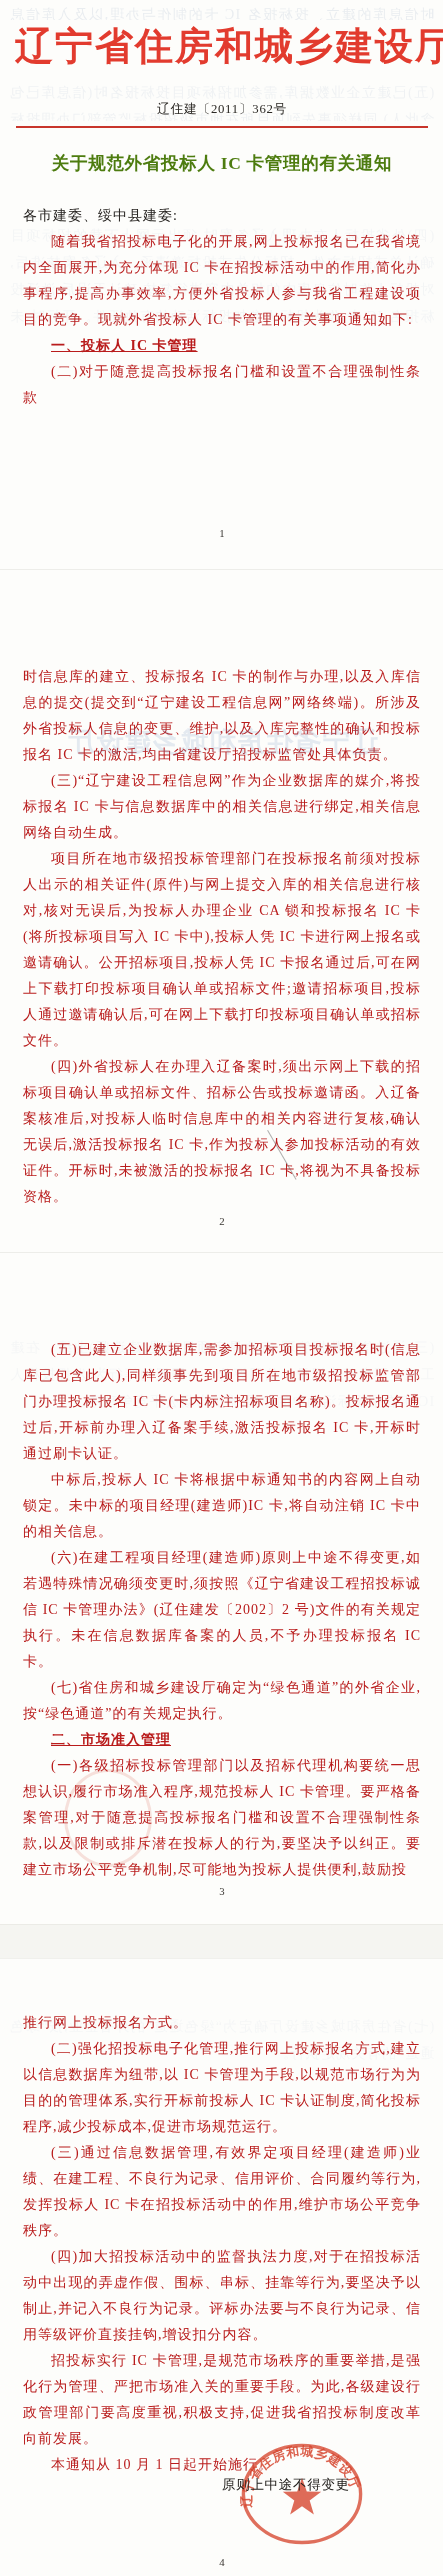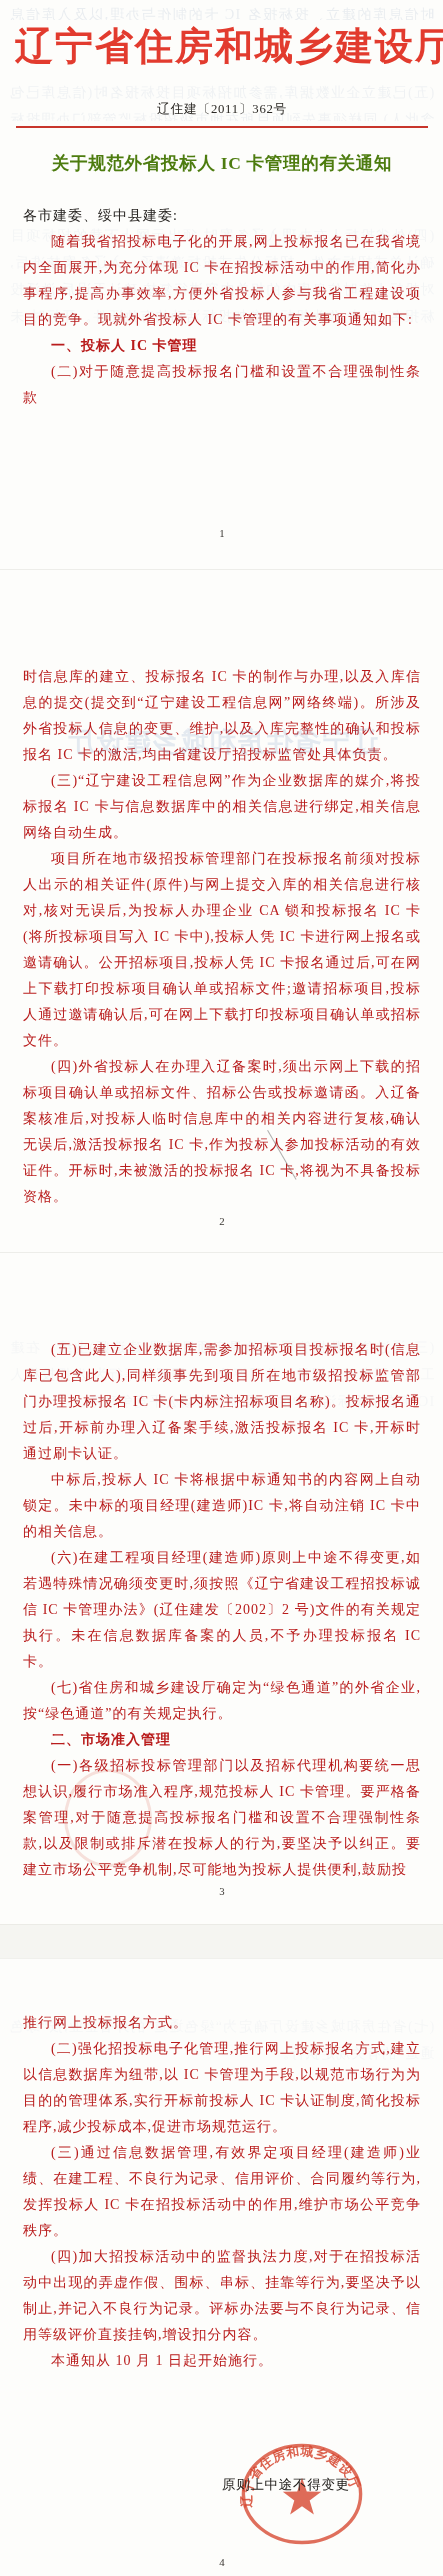--- a/index.html
+++ b/index.html
@@ -39,21 +39,21 @@
     font-size:17.5px; font-weight:bold; letter-spacing:0.7px; color:#4d7c0f;
   }
   .salutation { margin-top:27px; font-size:14px; line-height:27px; letter-spacing:1px; }
   
   .paras { margin-top:0; }
   .para {
     font-size:14px; line-height:26px; letter-spacing:1px;
     text-align:justify; color:#b91c1c;
   }
   .para.body { text-indent:2em; }
-  .para.heading { text-indent:2em; font-weight:bold; }
+  .para.heading { text-indent:2em; font-weight:bold;text-decoration:underline; }
   .para.continuation { text-indent:0; }
   .pagenum {
     position:absolute; left:0; right:0; text-align:center;
     font-size:10.8px; color:#3a3733; letter-spacing:0;
   }
   
   .ghost {
     position:absolute; transform:scaleX(-1); pointer-events:none;
     overflow:hidden; font-size:14px; line-height:27px; letter-spacing:1.3px;
     color:#7d94b5; text-align:justify;
@@ -135,20 +135,21 @@
   <div class="scan-gap" style="top:1924px; height:35px;"></div>
 
   <section class="page page4" style="top:1959px; height:617px; padding-top:51px;">
     <div class="ghost" style="top:54px; left:9.4px; right:9.4px; height:115px; opacity:.06;">(七)省住房和城乡建设厅确定为“绿色通道”的外省企业,按“绿色通道”的有关规定执行。</div>
 
     <div class="paras">
         <p class="para continuation">推行网上投标报名方式。</p>
         <p class="para body">(二)强化招投标电子化管理,推行网上投标报名方式,建立以信息数据库为纽带,以 IC 卡管理为手段,以规范市场行为为目的的管理体系,实行开标前投标人 IC 卡认证制度,简化投标程序,减少投标成本,促进市场规范运行。</p>
         <p class="para body">(三)通过信息数据管理,有效界定项目经理(建造师)业绩、在建工程、不良行为记录、信用评价、合同履约等行为,发挥投标人 IC 卡在招投标活动中的作用,维护市场公平竞争秩序。</p>
         <p class="para body">(四)加大招投标活动中的监督执法力度,对于在招投标活动中出现的弄虚作假、围标、串标、挂靠等行为,要坚决予以制止,并记入不良行为记录。评标办法要与不良行为记录、信用等级评价直接挂钩,增设扣分内容。</p>
+        <p class="para body">招投标实行 IC 卡管理,是规范市场秩序的重要举措,是强化行为管理、严把市场准入关的重要手段。为此,各级建设行政管理部门要高度重视,积极支持,促进我省招投标制度改革向前发展。</p>
         <p class="para body">本通知从 10 月 1 日起开始施行。</p>
       </div>
 
     <svg class="seal" style="left:238px; top:481px;" width="128" height="108" viewBox="0 0 190 160">
       <defs>
         <path id="sealArc" d="M 21,104 A 76 66 0 1 1 169,104" fill="none"></path>
       </defs>
       <ellipse cx="95" cy="80" rx="87" ry="72" fill="none" stroke="#d6462f" stroke-width="5" opacity="0.78"></ellipse>
       <text font-size="19" font-weight="bold" fill="#d6462f" opacity="0.85" letter-spacing="1" font-family="Liberation Serif, serif">
         <textPath href="#sealArc" startOffset="4">辽宁省住房和城乡建设厅</textPath>

